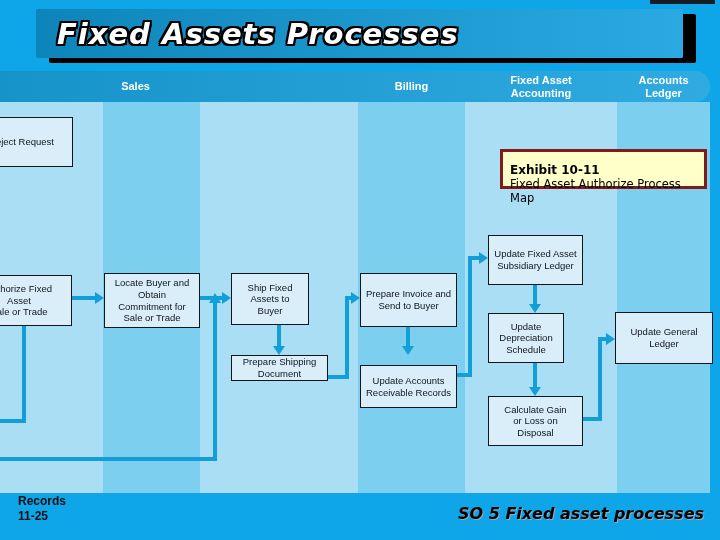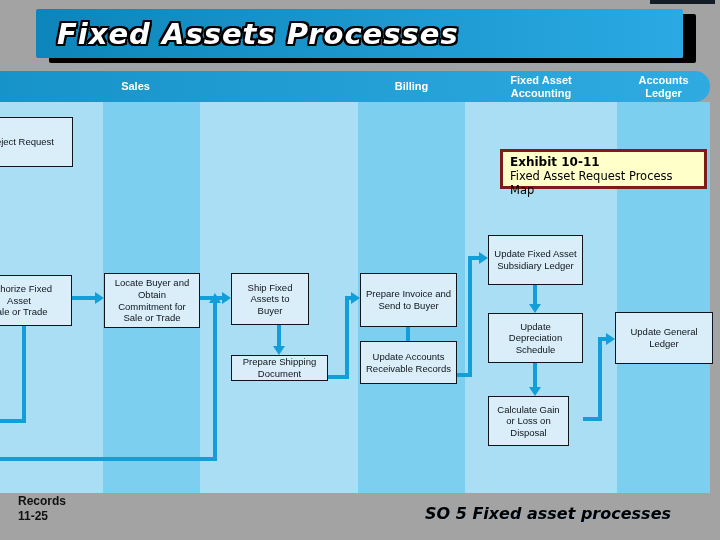--- a/index.html
+++ b/index.html
@@ -1,16 +1,16 @@
 <!DOCTYPE html>
 <html><head>
 <meta charset="utf-8">
 <style>
   html,body{margin:0;padding:0;background:#fff;}
-  .slide{position:relative;width:720px;height:540px;background:#a3a3a3;overflow:hidden;
+  .slide{position:relative;width:720px;height:540px;background:#0ea5e9;overflow:hidden;
          font-family:"Liberation Sans",sans-serif;}
 
   
   .top-strip{position:absolute;left:650px;top:0;width:65px;height:4px;background:#141c26;}
 
   
   .title-bar{position:absolute;left:36px;top:9px;width:647px;height:49px;
              background:linear-gradient(90deg,#0d85ba,#2aa9e2);
              box-shadow:13px 5px 0 0 #000;border-radius:2px;
              display:flex;align-items:center;}
@@ -46,42 +46,42 @@
   
   .pbox{position:absolute;background:#d9eef9;border:1.5px solid #10141b;box-sizing:border-box;
         display:flex;align-items:center;justify-content:center;text-align:center;
         font-size:9.5px;line-height:1.22;color:#10141b;white-space:pre-line;z-index:3;}
   .b-reject{left:-30px;top:117px;width:103px;height:50px;}
   .b-authorize{left:-34px;top:275px;width:106px;height:51px;}
   .b-locate{left:104px;top:273px;width:96px;height:55px;}
   .b-ship{left:231px;top:273px;width:78px;height:52px;}
   .b-shipdoc{left:231px;top:355px;width:97px;height:26px;}
   .b-invoice{left:360px;top:273px;width:97px;height:54px;}
-  .b-ar{left:360px;top:341px;width:97px;height:43px;}
+  .b-ar{left:360px;top:365px;width:97px;height:43px;}
   .b-fasub{left:488px;top:235px;width:95px;height:50px;}
-  .b-depr{left:488px;top:313px;width:95px;height:50px;}
-  .b-gain{left:488px;top:396px;width:81px;height:50px;}
+  .b-depr{left:488px;top:313px;width:76px;height:50px;}
+  .b-gain{left:488px;top:396px;width:95px;height:50px;}
   .b-gl{left:615px;top:312px;width:98px;height:52px;}
 
   
   .fl{position:absolute;background:#129fd9;z-index:2;}
   .ah{position:absolute;width:0;height:0;z-index:2;}
   .ah-r{border-top:6px solid transparent;border-bottom:6px solid transparent;border-left:9px solid #129fd9;}
   .ah-d{border-left:6px solid transparent;border-right:6px solid transparent;border-top:9px solid #129fd9;}
   .ah-u{border-left:6px solid transparent;border-right:6px solid transparent;border-bottom:10px solid #129fd9;}
 
   
   .callout{position:absolute;left:500px;top:149px;width:207px;height:40px;box-sizing:border-box;
-           background:#ffffc9;border:3px solid #7e1c1c;padding:3px 7px;z-index:4;}
+           background:#ffffc9;border:3px solid #7e1c1c;padding:11px 7px;z-index:4;}
   .callout .l1{font-size:12px;font-weight:bold;color:#000;font-family:"DejaVu Sans",sans-serif;}
   .callout .l2{font-size:11.5px;color:#000;font-family:"DejaVu Sans",sans-serif;}
 
   
   .chapter{position:absolute;left:18px;top:494px;font-size:12px;font-weight:bold;color:#111;line-height:1.25;}
-  .so-footer{position:absolute;left:410px;top:504px;width:276px;text-align:center;
+  .so-footer{position:absolute;left:428px;top:504px;width:276px;text-align:right;
              font-family:"DejaVu Sans",sans-serif;font-size:16px;font-weight:bold;font-style:italic;
              color:#000;text-shadow:1px 1px 0 #9ab;}
 </style>
 </head>
 <body>
 
 <div class="slide">
 
   <div class="top-strip"></div>
 
@@ -167,21 +167,21 @@
 Depreciation
 Schedule</div>
   <div class="pbox b-gain">Calculate Gain
 or Loss on
 Disposal</div>
   <div class="pbox b-gl">Update General
 Ledger</div>
 
   <div class="callout">
     <div class="l1">Exhibit 10-11</div>
-    <div class="l2">Fixed Asset Request Process Map</div>
+    <div class="l2">Fixed Asset Authorize Process Map</div>
   </div>
 
   <div class="chapter">
     <div>Records</div>
     <div>11-25</div>
   </div>
   <div class="so-footer">SO 5  Fixed asset processes</div>
 
 </div>
 

